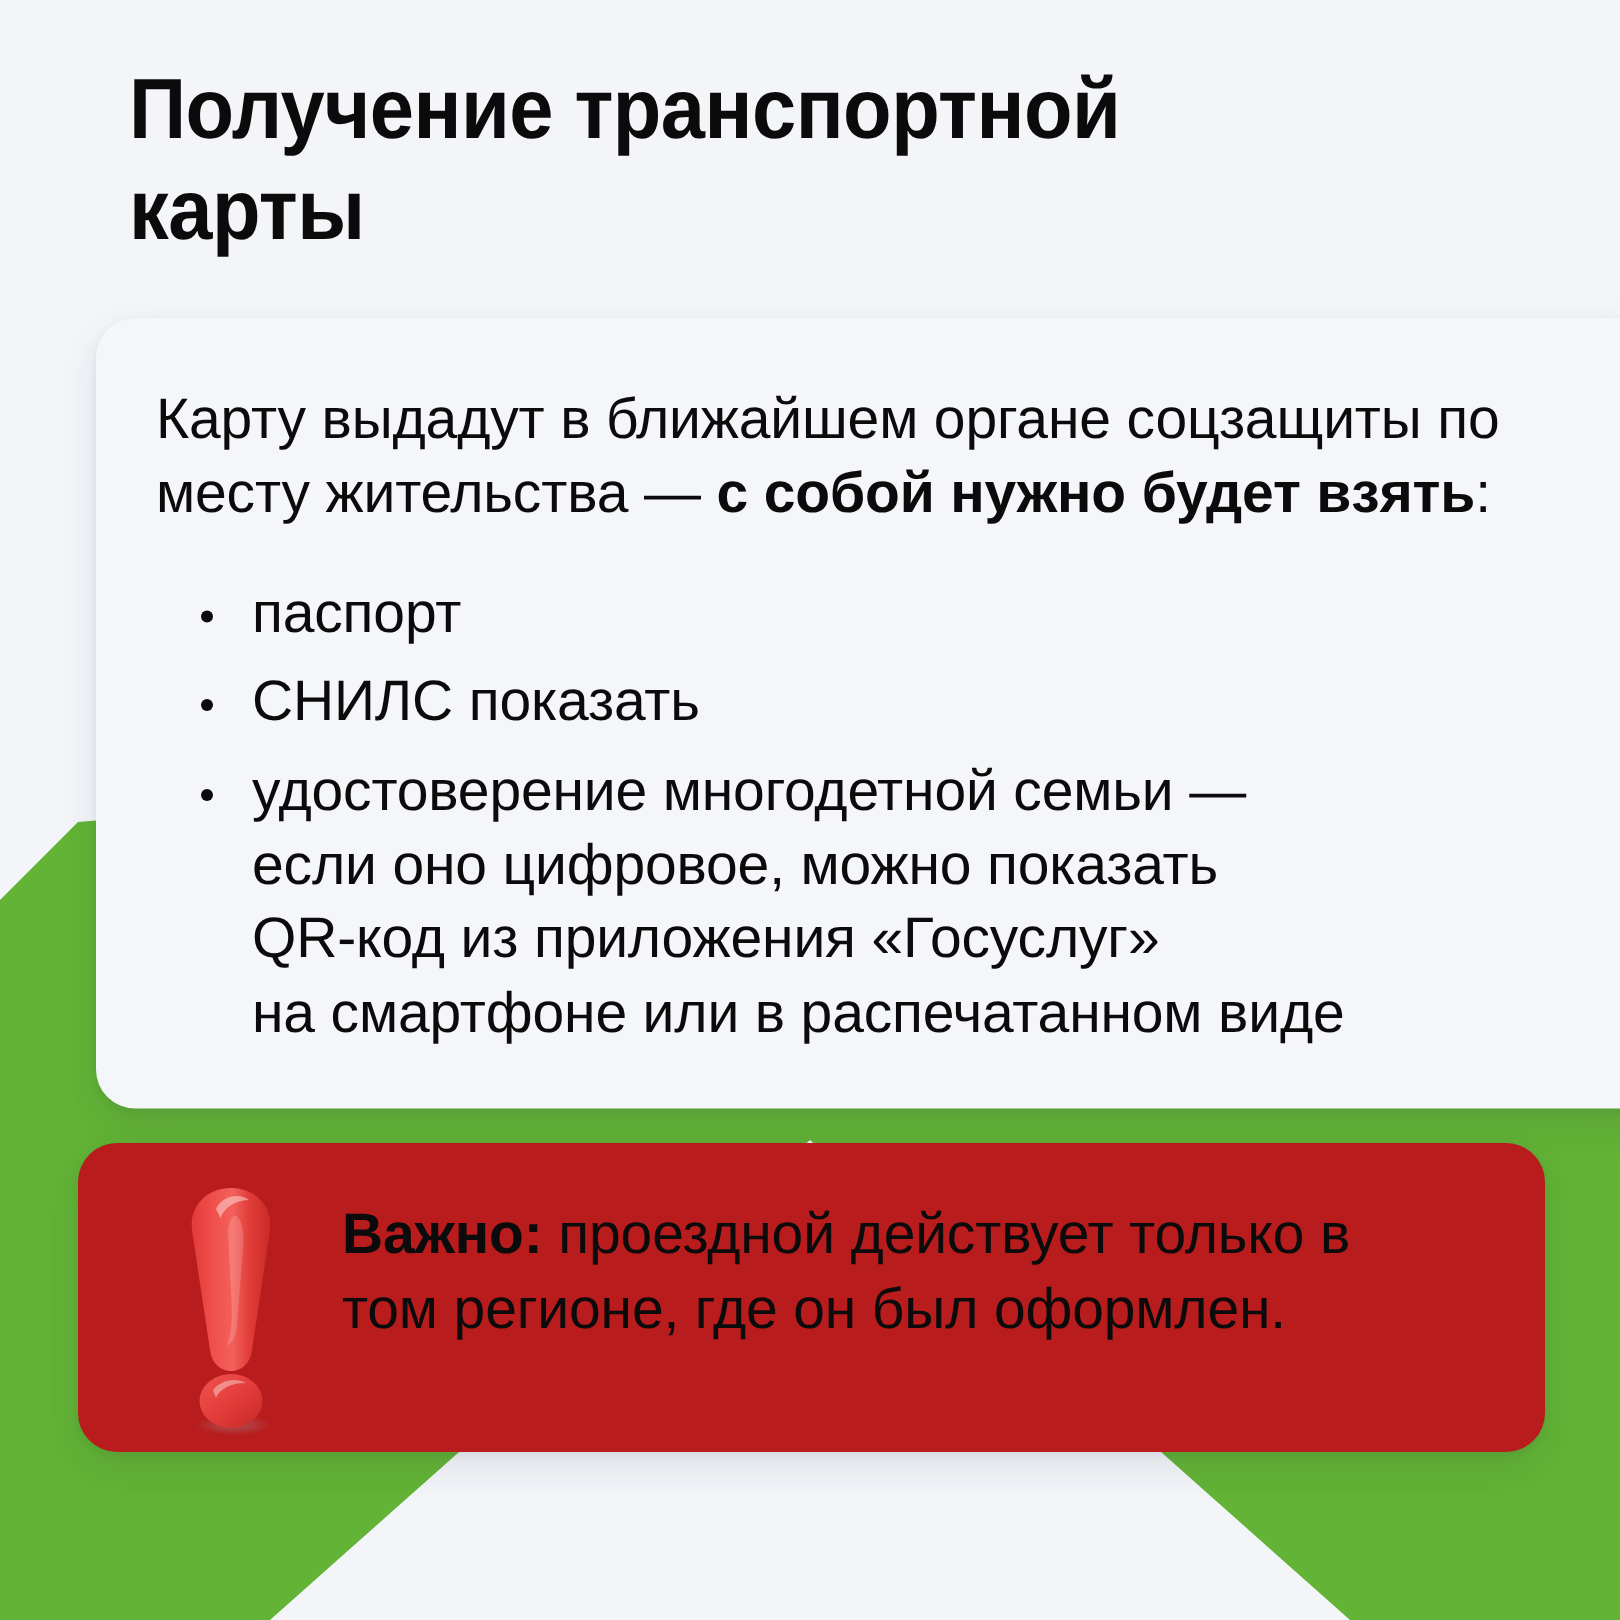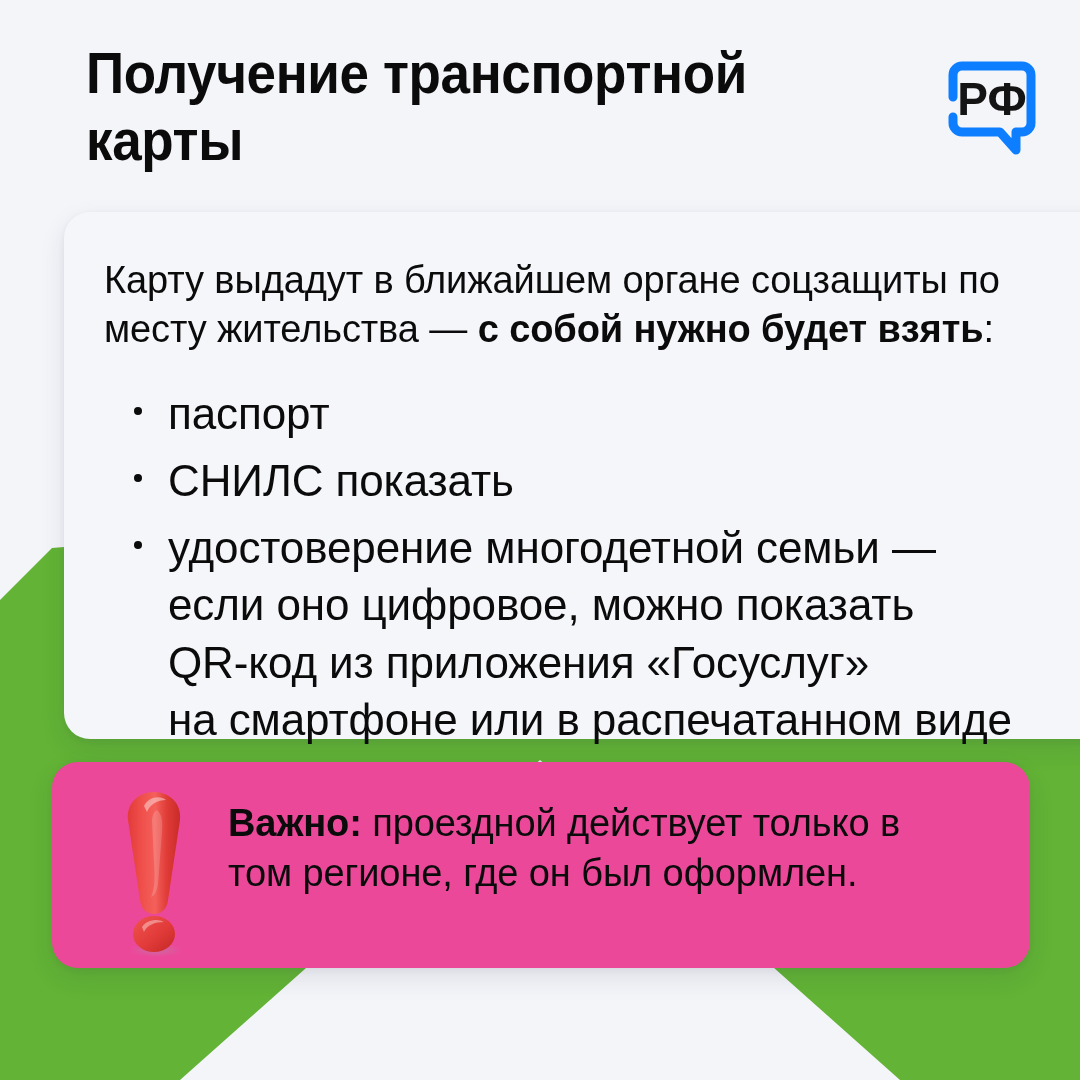--- a/index.html
+++ b/index.html
@@ -108,21 +108,21 @@
   .lead b { font-weight: 700; }
 
   .bullets {
     list-style: none;
     margin-top: 30px;
     padding-left: 20px;
   }
   .bullets li {
     position: relative;
     padding-left: 44px;
-    font-size: 44px;
+    font-size: 38px;
     line-height: 1.30;
     color: #0b0b0c;
     letter-spacing: -0.1px;
     margin-bottom: 10px;
     white-space: pre-line;
   }
   .bullets li::before {
     content: "";
     position: absolute;
     left: 10px;
@@ -165,45 +165,36 @@
 <div id="stage" style="background: rgb(244, 245, 249);">
 
   <svg class="green-backdrop" viewBox="0 0 1080 1080" preserveAspectRatio="none" aria-hidden="true">
     <path id="green-shape" d="M 52 548 L 0 600 L 0 1080 L 180 1080 L 540 760 L 900 1080 L 1080 1080 L 1080 516 L 1022 468 Z" fill="#62b336"></path>
   </svg>
 
   <div class="header">
     <h1 class="page-title">Получение транспортной
 карты</h1>
 
-    <div class="logo-wrap">
-      <svg viewBox="0 0 96 104" aria-hidden="true">
-
-        <path id="logo-frame" d="M 9 40 L 9 18 A 9 9 0 0 1 18 9 L 78 9 A 9 9 0 0 1 87 18 L 87 66
-                 A 9 9 0 0 1 78 75 L 72 75 L 72 93 L 56 75 L 18 75
-                 A 9 9 0 0 1 9 66 L 9 60" fill="none" stroke-width="9" stroke-linecap="round" stroke-linejoin="round" stroke="#0d7eff"></path>
-        <text id="logo-label" x="48" y="58" text-anchor="middle" font-family="'Liberation Sans','DejaVu Sans',sans-serif" font-size="46" font-weight="700" fill="#141414">РФ</text>
-      </svg>
-    </div>
   </div>
 
   <div class="card card-main" style="background: rgb(245, 246, 250);">
     <p class="lead"><span>Карту выдадут в ближайшем органе соцзащиты по месту жительства — </span><b>с собой нужно будет взять</b><span>:</span></p>
 
     <ul class="bullets">
       <li>паспорт</li>
       <li>СНИЛС показать</li>
       <li>удостоверение многодетной семьи —
 если оно цифровое, можно показать
 QR-код из приложения «Госуслуг»
 на смартфоне или в распечатанном виде</li>
     </ul>
   </div>
 
-  <div class="card card-note" style="background: #ec4899;">
+  <div class="card card-note" style="background: #b91c1c;">
     <div class="note-inner">
       <div class="bang-icon">
         <svg viewBox="0 0 92 170" aria-hidden="true">
           <defs>
             <linearGradient id="bangGrad" x1="0" y1="0" x2="1" y2="0">
               <stop offset="0%" stop-color="#e23b39"></stop>
               <stop offset="28%" stop-color="#f0504c"></stop>
               <stop offset="52%" stop-color="#f4605b"></stop>
               <stop offset="74%" stop-color="#e03c38"></stop>
               <stop offset="100%" stop-color="#c92b28"></stop>

